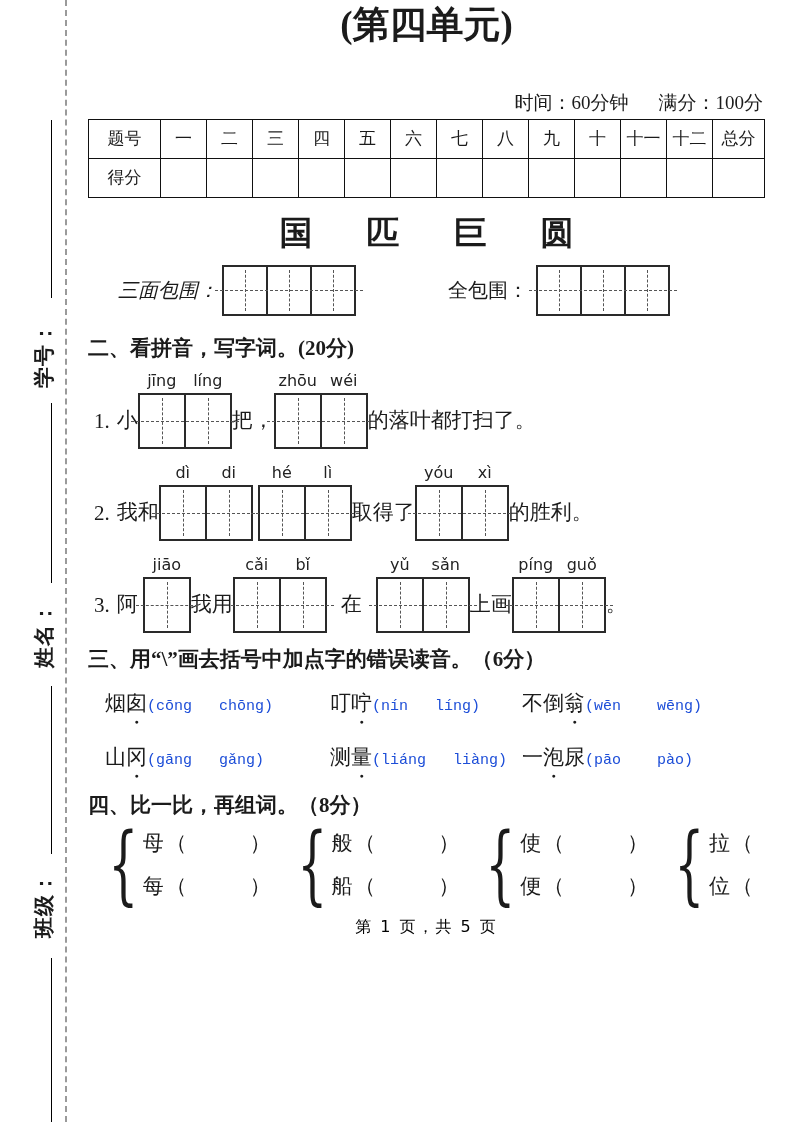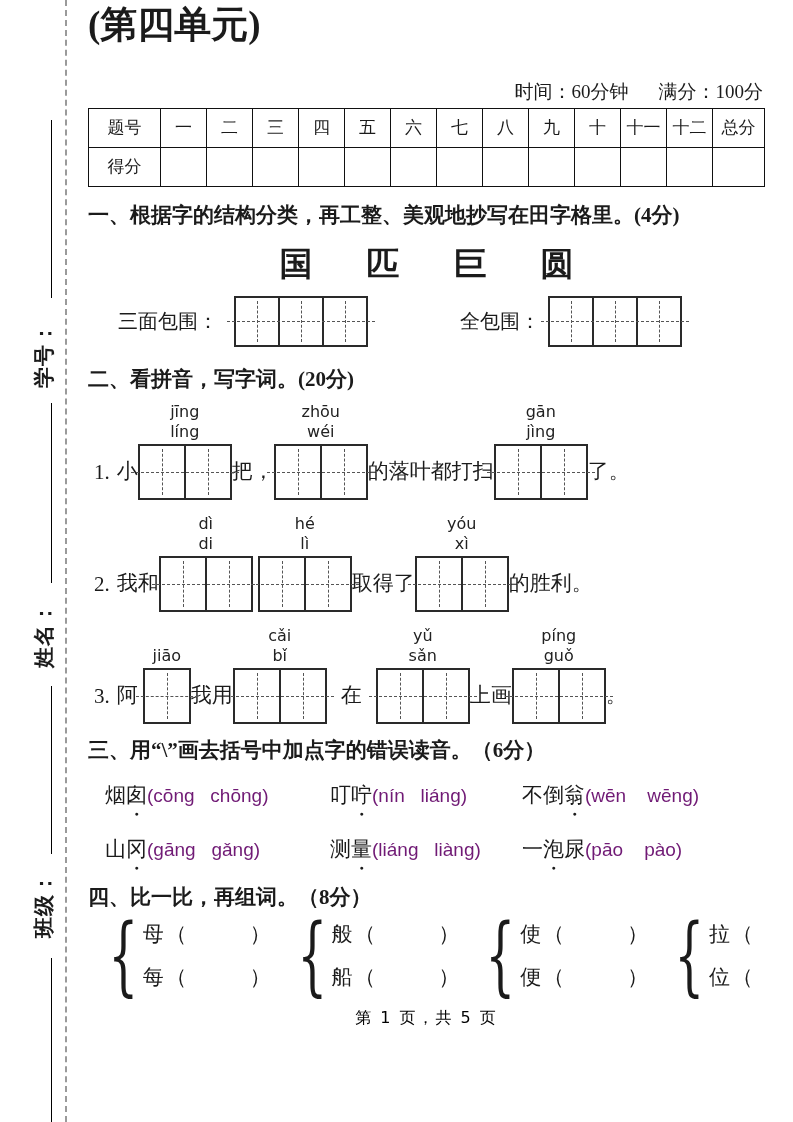--- a/index.html
+++ b/index.html
@@ -15,54 +15,54 @@
   .sl3{top:686px;height:168px;}
   .sl4{top:958px;height:164px;}
   .sidebar-label{
     position:absolute;left:-4px;width:96px;height:30px;line-height:30px;text-align:center;
     transform:rotate(-90deg);font-size:21px;font-weight:600;letter-spacing:1px;
   }
   .lb1{top:340px;} .lb2{top:620px;} .lb3{top:890px;}
   
   .content{position:absolute;left:88px;top:0;width:677px;}
   .title1{margin:82px 0 0 0;font-size:44px;font-weight:900;text-align:center;line-height:1.12;}
-  .title2{margin:4px 0 0 0;font-size:37px;font-weight:900;line-height:1.15;}
-  .info-line{margin-top:32px;text-align:right;font-size:19px;padding-right:2px;}
+  .title2{margin:4px 0 0 0;font-size:37px;font-weight:900;text-align:center;line-height:1.15;}
+  .info-line{margin-top:43px;text-align:right;font-size:19px;padding-right:2px;}
   .info-gap{display:inline-block;width:30px;}
   table.score{border-collapse:collapse;width:100%;margin-top:3px;table-layout:fixed;}
   table.score td{border:1.8px solid #111;height:30px;text-align:center;font-size:17px;padding:4px;}
   .h-sec{margin-top:14px;font-size:21px;font-weight:700;line-height:1.35;}
   .chars-row{display:flex;justify-content:center;gap:54px;margin-top:13px;font-size:33px;font-weight:700;line-height:44px;}
   .grids-row{display:flex;align-items:center;margin-top:10px;font-size:20px;}
-  .g-label1{margin-left:30px;margin-right:16px;}
+  .g-label1{margin-left:30px;margin-right:4px;font-style:italic;}
   .g-label2{margin-left:92px;margin-right:8px;}
   
   .tzg{display:inline-flex;position:relative;border:2px solid #2a2a2a;background:#fff;}
   .tzg .cell{position:relative;}
   .tzg.s1 .cell{width:42px;height:47px;}
   .tzg.s2 .cell{width:44px;height:52px;}
   .cell + .cell{border-left:2px solid #2a2a2a;}
   .cell::before{content:"";position:absolute;top:3px;bottom:3px;left:50%;width:0;border-left:1.5px dashed #555;}
   .tzg::after{content:"";position:absolute;top:50%;left:-9px;right:-9px;height:0;border-top:1.5px dashed #555;}
   .pybox{display:inline-flex;flex-direction:column;align-items:center;}
-  .py{display:flex;font-family:"DejaVu Sans", sans-serif;font-size:16px;line-height:20px;margin-bottom:2px;color:#222;flex-direction:column;}
+  .py{display:flex;font-family:"DejaVu Sans", sans-serif;font-size:16px;line-height:20px;margin-bottom:2px;color:#222;}
   .py span{width:46px;text-align:center;}
   .py.one span{width:48px;}
   .sent{display:flex;align-items:flex-end;font-size:21px;padding-left:6px;}
   .sent.m1{margin-top:9px;} .sent.m2{margin-top:14px;}
   .sent .txt{margin-bottom:15px;white-space:pre;}
   .sent .num{margin-right:7px;}
   .sent .side{margin:0 14px 15px 14px;}
   .gap5{width:5px;}
   
   .s3-row{display:flex;font-size:21px;padding-left:17px;}
   .s3-row.r1{margin-top:16px;} .s3-row.r2{margin-top:26px;}
   .s3-entry{display:flex;align-items:baseline;}
   .w1{width:225px;} .w2{width:192px;}
-  .s3-entry .opts{font-family:Liberation Sans, sans-serif;font-size:19px;white-space:pre;color:#701a75;}
+  .s3-entry .opts{font-family:Liberation Mono, monospace;font-size:15px;white-space:pre;color:#1d4ed8;}
   .dotchar{position:relative;display:inline-block;}
   .dotchar::after{content:"●";position:absolute;left:50%;transform:translateX(-50%);bottom:-9px;font-size:7px;line-height:7px;}
   
   .s4-row{display:flex;margin-top:8px;padding-left:8px;}
   .pair{display:flex;align-items:center;margin-right:14px;}
   .brace{font-size:86px;line-height:0.85;font-weight:400;transform:scaleX(0.55);margin-right:-8px;font-family:"DejaVu Serif", serif;}
   .pair-col{display:flex;flex-direction:column;gap:15px;font-size:21px;}
   .pair-line{white-space:pre;display:flex;align-items:baseline;}
   .pair-line .blank{white-space:pre;margin-left:2px;}
   
@@ -134,21 +134,20 @@
           <td></td>
       <td></td>
           <td></td>
       <td></td>
           <td></td>
       <td></td>
     </tr>
   </tbody>
     </table>
 
-  <div class="h-sec">一、根据字的结构分类，再工整、美观地抄写在田字格里。(4分)</div>
   <div class="chars-row">
     <span>国</span>
     <span>匹</span>
     <span>巨</span>
     <span>圆</span>
   </div>
   <div class="grids-row">
     <span class="g-label1">三面包围：</span>
     <span class="tzg s1">
       <span class="cell"></span>
@@ -183,30 +182,20 @@
       <span class="py">
         <span>zhōu</span>
         <span>wéi</span>
       </span>
       <span class="tzg s2">
         <span class="cell"></span>
         <span class="cell"></span>
       </span>
     </span>
     <span class="txt">的落叶都打扫</span>
-    <span class="pybox">
-      <span class="py">
-        <span>gān</span>
-        <span>jìng</span>
-      </span>
-      <span class="tzg s2">
-        <span class="cell"></span>
-        <span class="cell"></span>
-      </span>
-    </span>
     <span class="txt">了。</span>
   </div>
 
   <div class="sent m2">
     <span class="txt num">2.</span>
     <span class="txt">我和</span>
     <span class="pybox">
       <span class="py">
         <span>dì</span>
         <span>di</span>
@@ -295,21 +284,21 @@
     <span class="s3-entry w1">
       <span>烟</span>
         <span class="dotchar">囱</span>
         <span></span>
         <span class="opts">(cōng   chōng)</span>
     </span>
     <span class="s3-entry w2">
       <span>叮</span>
         <span class="dotchar">咛</span>
         <span></span>
-        <span class="opts">(nín   liáng)</span>
+        <span class="opts">(nín   líng)</span>
     </span>
     <span class="s3-entry">
       <span>不倒</span>
         <span class="dotchar">翁</span>
         <span></span>
         <span class="opts">(wēn    wēng)</span>
     </span>
   </div>
 
   <div class="s3-row r2">

